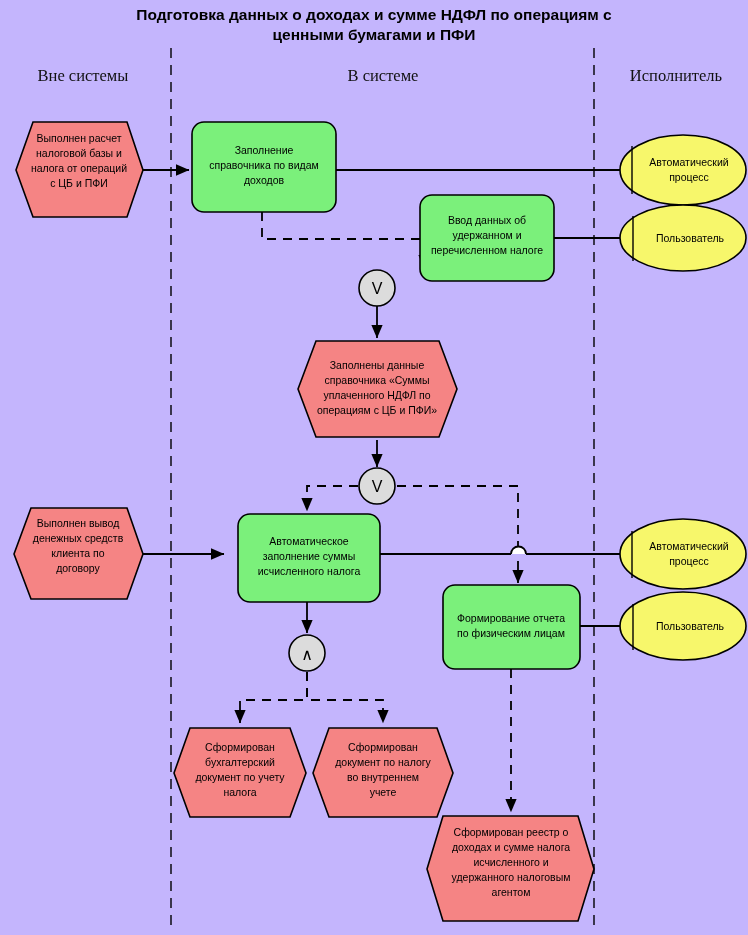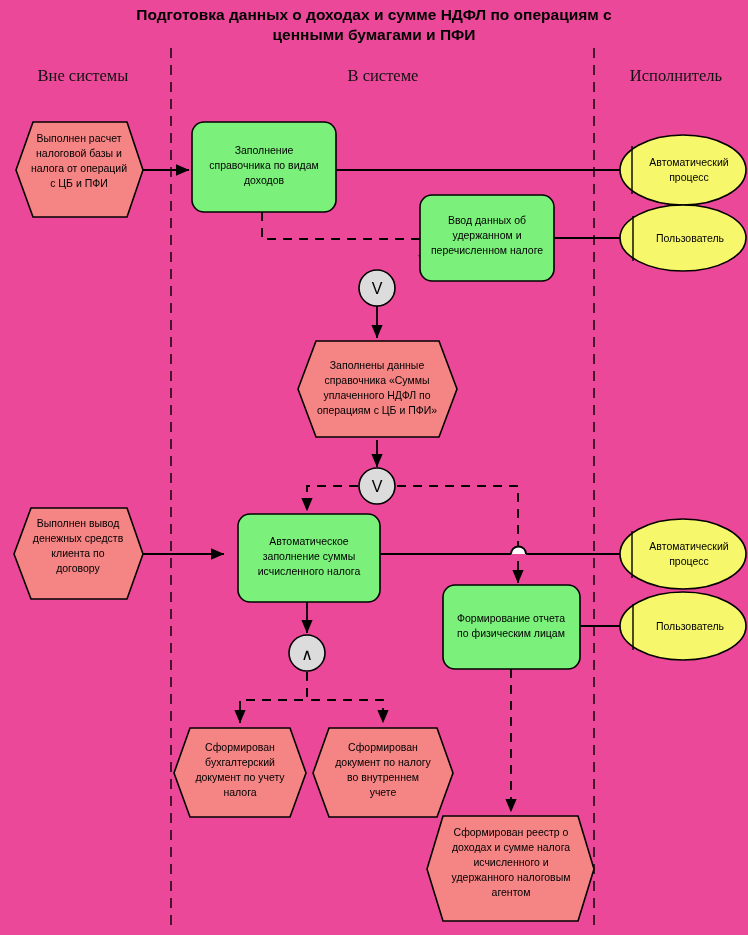--- a/index.html
+++ b/index.html
@@ -7,21 +7,21 @@
     padding: 0;
     background: #ffffff;
   }
   body {
     font-family: "Liberation Sans", sans-serif;
   }
   #canvas {
     position: relative;
     width: 748px;
     height: 935px;
-    background: #ec4899;
+    background: #c4b5fd;
     overflow: hidden;
   }
   #diagram-svg {
     position: absolute;
     left: 0;
     top: 0;
     width: 748px;
     height: 935px;
   }
   .title-text {

